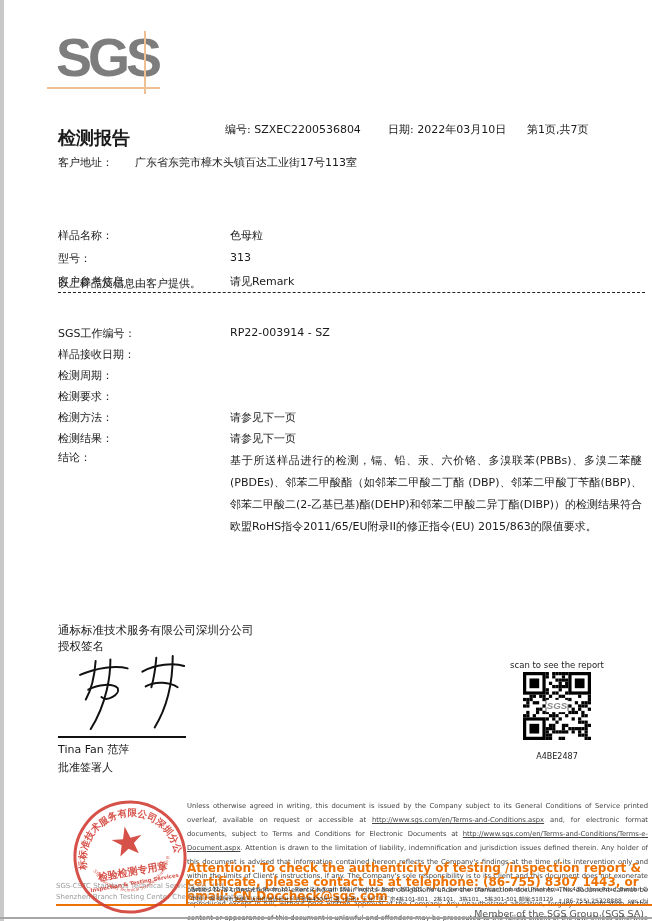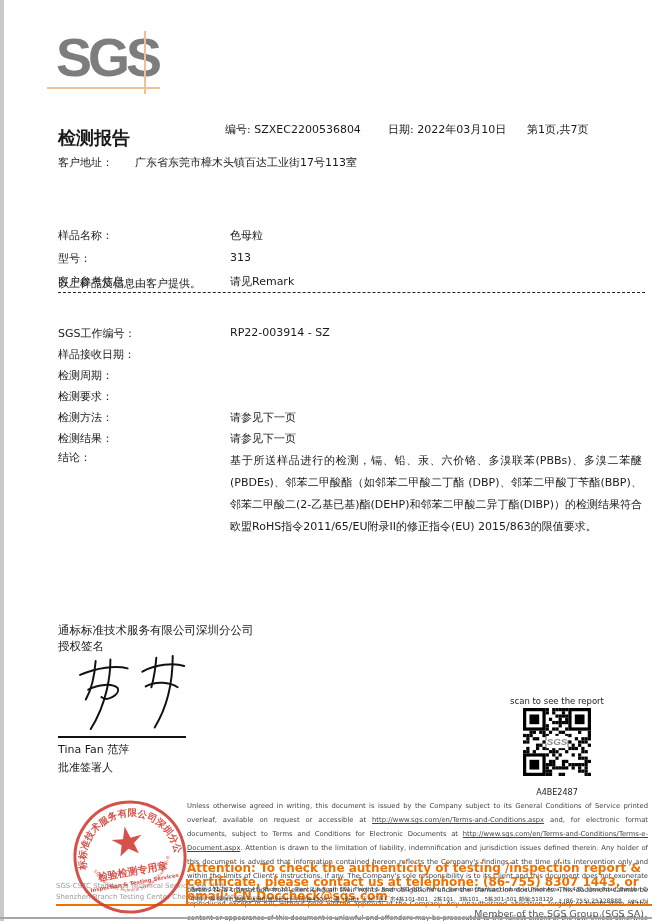--- a/index.html
+++ b/index.html
@@ -41,21 +41,21 @@
   .conclusion-text{flex:1;line-height:22px;text-align:justify;}
 
   
   .sig-company{position:absolute;left:58px;top:622px;font-size:11.5px;line-height:16px;}
   .sig-svg{position:absolute;left:60px;top:652px;}
   .sig-underline{position:absolute;left:58px;top:736px;width:128px;height:2px;background:#111;}
   .sig-name{position:absolute;left:58px;top:742px;font-size:11px;}
   .sig-role{position:absolute;left:58px;top:760px;font-size:11px;}
 
   
-  .qr-block{position:absolute;left:492px;top:696px;width:130px;text-align:center;}
+  .qr-block{position:absolute;left:492px;top:660px;width:130px;text-align:center;}
   .qr-caption{font-size:8.5px;color:#222;}
   .qr-svg{margin-top:2px;}
   .qr-code-text{font-size:8px;color:#222;margin-top:8px;}
 
   
   .disclaimer{position:absolute;left:187px;top:799px;width:461px;font-size:6.8px;line-height:14px;
               color:#444;text-align:justify;}
   .disc-link{text-decoration:underline;color:#444;}
   .attention{position:absolute;left:187px;top:861px;width:461px;font-size:12px;line-height:14px;
              font-weight:bold;color:var(--accent);}

